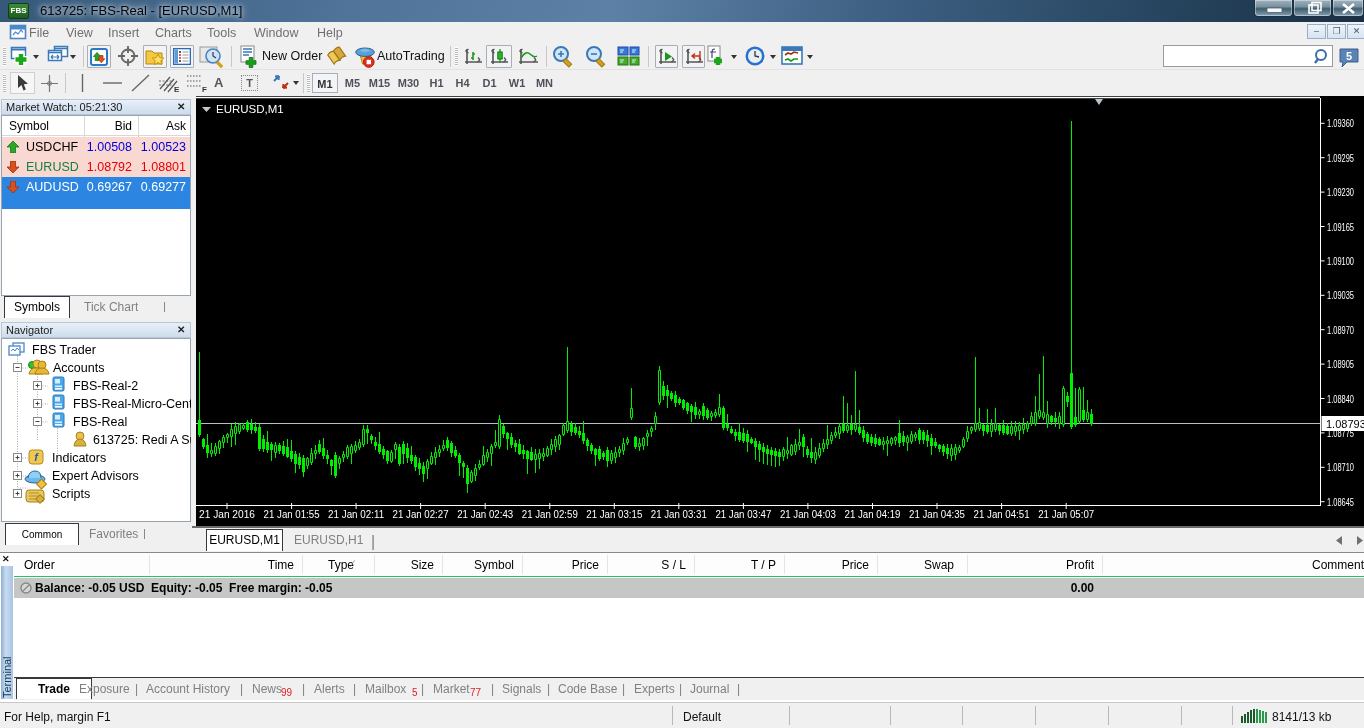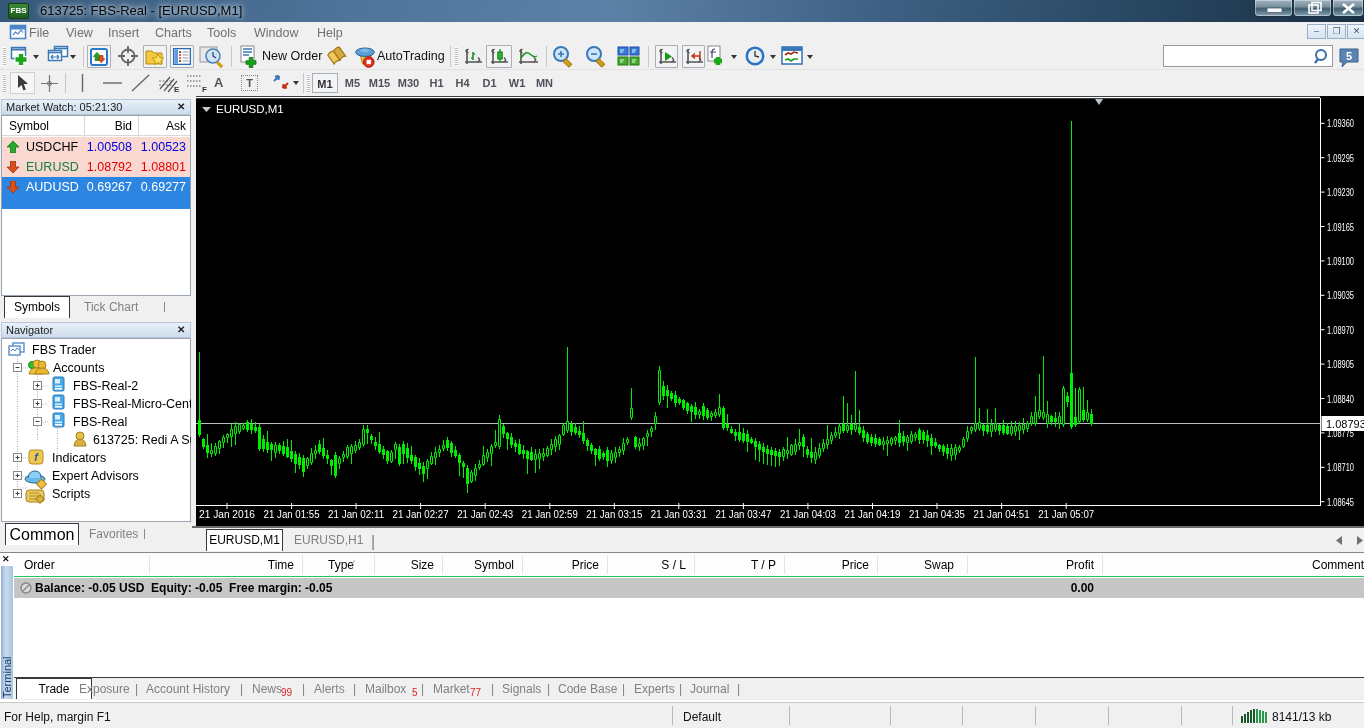--- a/index.html
+++ b/index.html
@@ -439,21 +439,21 @@
       </g>
   <g>
         <path d="M28 152 h12 q3 0 3 3 v6 q0 3 -3 3 h-12 q-3 0 -3-3 v-6 q0-3 3-3z" fill="#e8c860" stroke="#a8821a"></path>
         <path d="M28 155 h10 M28 158 h10 M28 161 h7" stroke="#a8821a" stroke-width="0.8"></path>
         <rect x="36" y="158" width="6" height="6" transform="rotate(45 39 161)" fill="#d8b040" stroke="#a8821a"></rect>
       </g>
   <text x="51" y="160">Scripts</text>
  </g>
 </svg>
 <div class="tabstrip" style="left:0;top:522px;width:192px;height:24px">
- <div class="tab-active" style="left:5px;top:1px;width:74px;height:22px;line-height:21px;font-size:16px">Common</div>
+ <div class="tab-active" style="left:5px;top:1px;width:74px;height:22px;line-height:21px;font-size:10px">Common</div>
  <span class="tab-idle abs" style="left:89px;top:5px;font-size:12px">Favorites</span>
  <span class="tab-idle abs" style="left:143px;top:5px">|</span>
 </div>
 
 <div class="abs" style="left:196px;top:96px;width:1168px;height:430px;background:#000"></div>
 <svg class="abs" style="left:196px;top:96px" width="1168" height="430" viewBox="196 96 1168 430" font-family="Liberation Sans">
 <rect x="196" y="96" width="1168" height="430" fill="#000"></rect>
 <path d="M196,97.5 H1320" stroke="#fff" stroke-width="1.6"></path>
 <path d="M1095 99 l8 0 -4 6z" fill="#b8c4ce"></path>
 <path d="M1320.5,98 V506" stroke="#fff" stroke-width="1"></path>
@@ -548,21 +548,21 @@
 <div class="abs" style="left:14px;top:578px;width:1350px;height:20px;background:#c6c6c6;font-size:12px;font-weight:bold;color:#000">
  <svg class="abs" style="left:6px;top:4px" width="12" height="12">
       <circle cx="6" cy="6" r="5" fill="#d8d8d8" stroke="#888" stroke-width="1.4"></circle>
       <path d="M3 9 L9 3" stroke="#888" stroke-width="1.2"></path>
     </svg>
  <span class="abs" style="left:21px;top:3px">Balance: -0.05 USD&nbsp; Equity: -0.05&nbsp; Free margin: -0.05</span>
  <span class="abs" style="left:1040px;top:3px;width:40px;text-align:right">0.00</span>
 </div>
 
 <div class="abs" style="left:14px;top:677px;width:1350px;height:23px;background:#f0f0f0;border-top:1px solid #3a3a3a;font-size:12px">
- <div class="tab-active" style="left:2px;top:0;width:76px;height:21px;line-height:20px;font-weight:normal;font-size:12px">Trade</div>
+ <div class="tab-active" style="left:2px;top:0;width:76px;height:21px;line-height:20px;font-weight:bold;font-size:12px">Trade</div>
  <span class="tab-idle abs" style="left:65px;top:4px">Exposure</span>
     <span class="tab-idle abs" style="left:121px;top:4px">|</span>
  <span class="tab-idle abs" style="left:132px;top:4px">Account History</span>
     <span class="tab-idle abs" style="left:226px;top:4px">|</span>
  <span class="tab-idle abs" style="left:238px;top:4px">News</span>
     <span class="abs" style="left:267px;top:9px;color:#e02020;font-size:10px">99</span>
     <span class="tab-idle abs" style="left:288px;top:4px">|</span>
  <span class="tab-idle abs" style="left:300px;top:4px">Alerts</span>
     <span class="tab-idle abs" style="left:339px;top:4px">|</span>
  <span class="tab-idle abs" style="left:351px;top:4px">Mailbox</span>

